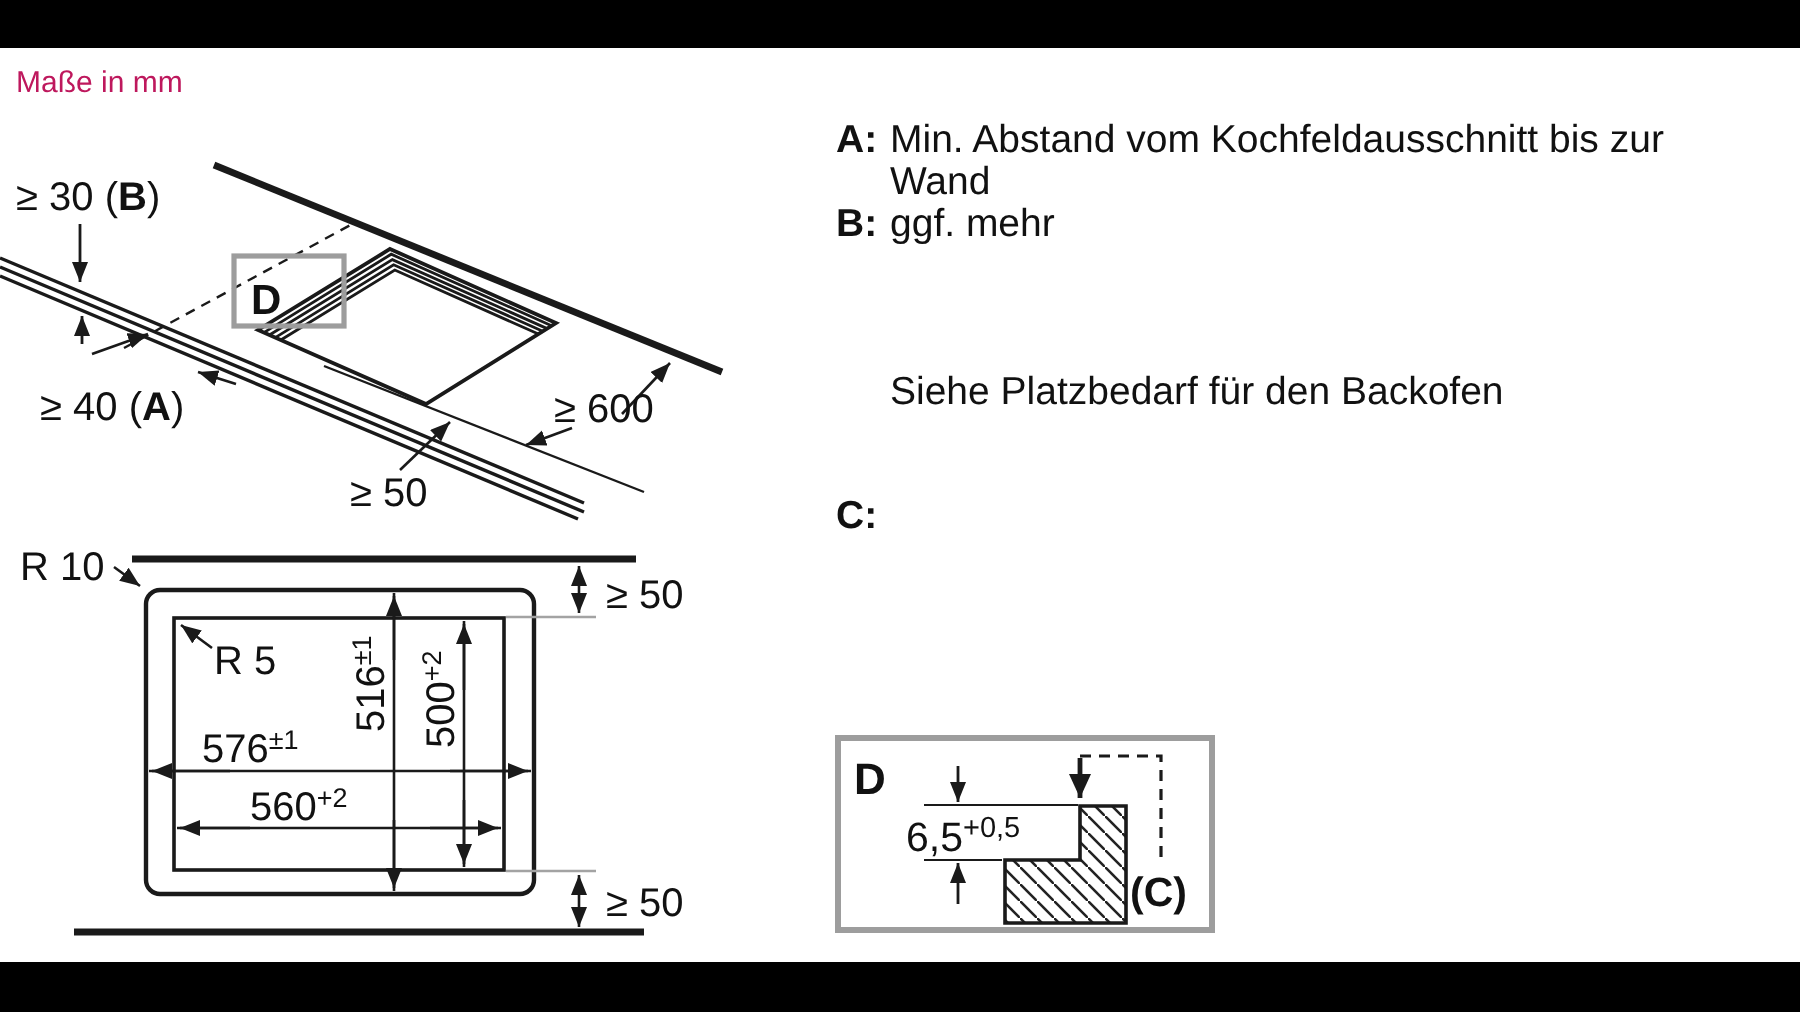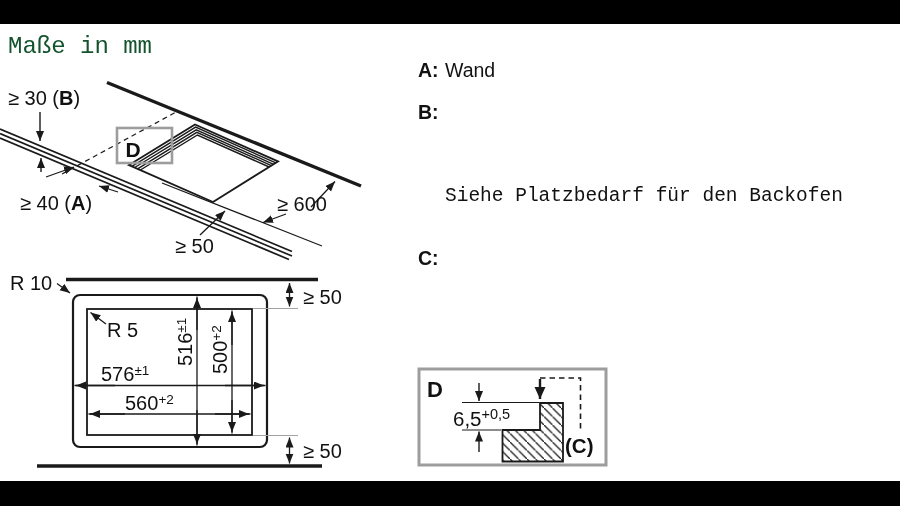--- a/index.html
+++ b/index.html
@@ -1,32 +1,32 @@
 <!DOCTYPE html>
 <html><head>
 <meta charset="utf-8">
 <style>
   html,body{margin:0;padding:0;background:#fff;}
   .stage{position:relative;width:900px;height:506px;background:#ffffff;overflow:hidden;
          font-family:"Liberation Sans", sans-serif;color:#111;}
   .bar{position:absolute;left:0;width:900px;background:#000;}
   .bar.top{top:0;height:24px;}
   .bar.bottom{top:481px;height:25px;}
-  .title{position:absolute;left:8px;top:33px;font-size:24px;color:#14532d;font-family:Liberation Mono, monospace;}
+  .title{position:absolute;left:8px;top:33px;font-size:15px;color:#be185d;}
   svg{position:absolute;left:0;top:0;}
   svg text{font-family:"Liberation Sans", sans-serif;fill:#111;}
   text.lbl{font-size:20px;}
   text.big{font-size:21px;font-weight:bold;}
   tspan.b{font-weight:bold;}
   tspan.sup{font-size:13.5px;}
   .legend{position:absolute;left:418px;top:0;width:470px;font-size:19.5px;line-height:21px;}
   .legend .item{position:absolute;left:0;}
   .legend .item .lab{position:absolute;left:0;top:0;font-weight:bold;}
   .legend .item .txt{margin-left:27px;}
-  .legend .item.noind .txt{margin-left:27px;font-family:Liberation Mono, monospace;}
+  .legend .item.noind .txt{margin-left:27px;}
 </style>
 </head>
 <body>
 
 <div class="stage">
 
   <div class="bar top"></div>
   <div class="bar bottom"></div>
 
   <div class="title">Maße in mm</div>
@@ -137,26 +137,28 @@
       <text class="big" x="427" y="397" stroke="none" style="font-size:22px">D</text>
       <text class="lbl" x="453" y="425.5" stroke="none" style="font-size:20.5px"><tspan>6,5</tspan><tspan class="sup" dy="-7" style="font-size:14.5px">+0,5</tspan></text>
       <text x="565" y="453" stroke="none" style="font-size:20.5px;font-weight:bold">(C)</text>
     </g>
   </svg>
 
   <div class="legend">
     <div class="item" style="top:60px">
       <span class="lab">A:</span>
       <div class="txt">
+        <div>Min. Abstand vom Kochfeldausschnitt bis zur</div>
         <div>Wand</div>
       </div>
     </div>
     <div class="item" style="top:102px">
       <span class="lab">B:</span>
       <div class="txt">
+        <div>ggf. mehr</div>
       </div>
     </div>
     <div class="item noind" style="top:186px">
       <div class="txt">
         <div>Siehe Platzbedarf für den Backofen</div>
       </div>
     </div>
     <div class="item" style="top:248px">
       <span class="lab">C:</span>
     </div>

